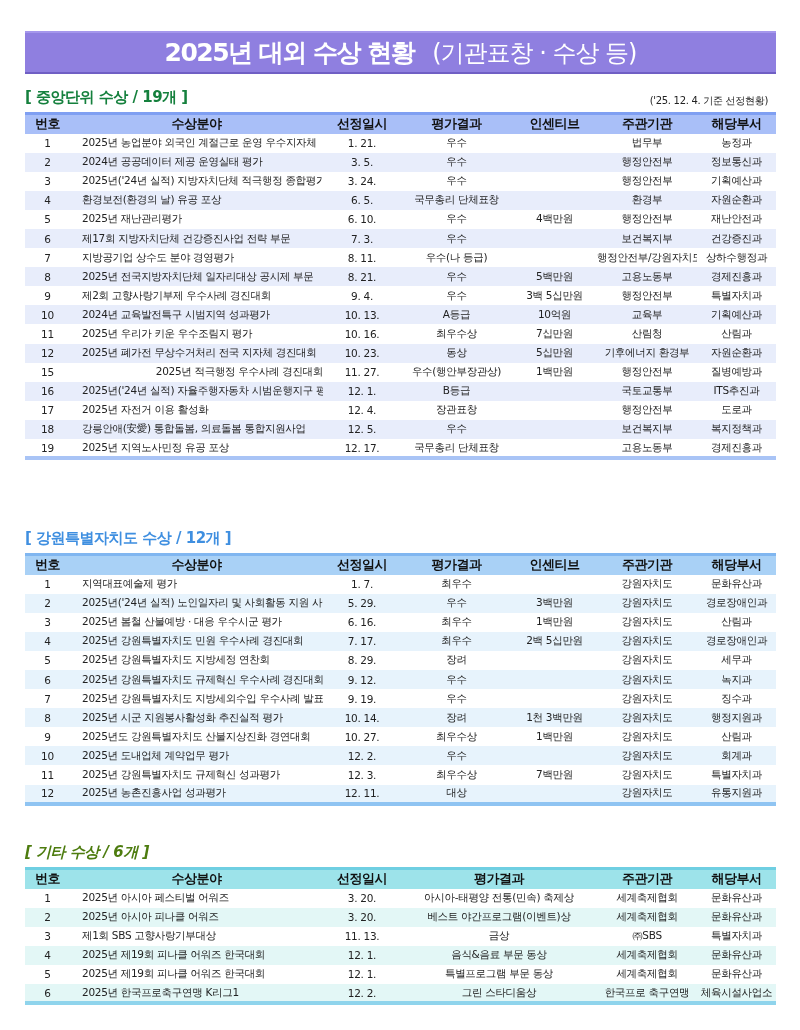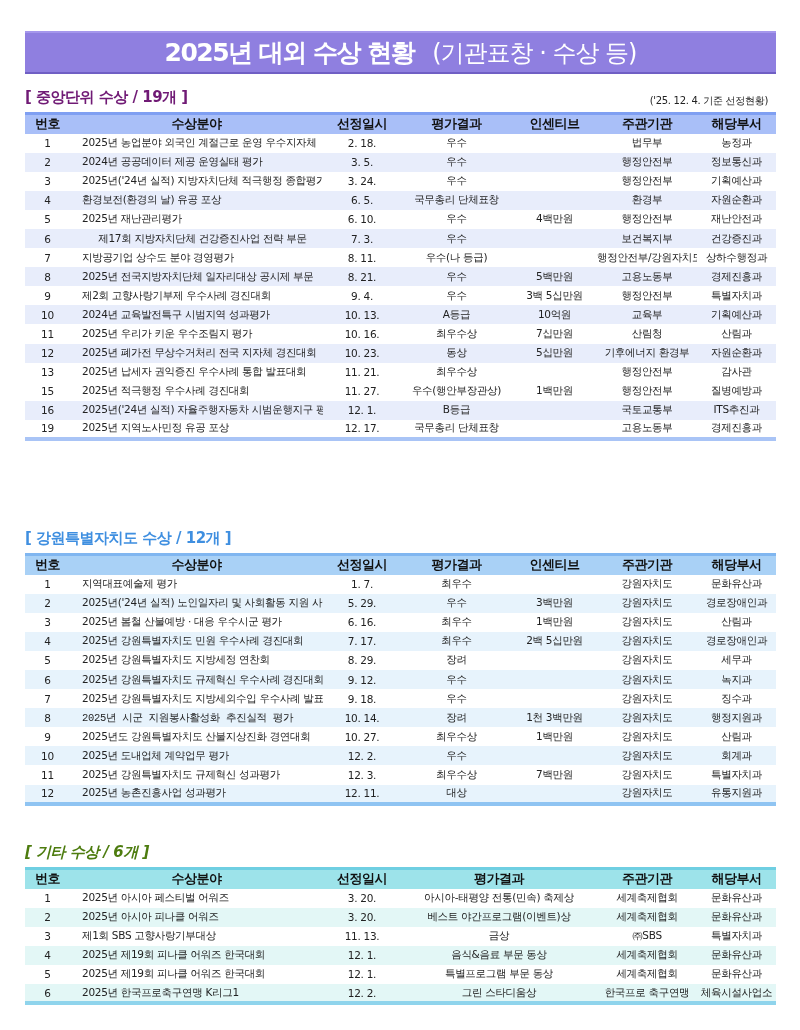--- a/index.html
+++ b/index.html
@@ -22,21 +22,21 @@
   .sec-title { position: absolute; left: 0; top: 0; font-size: 15px; font-weight: bold; letter-spacing: -0.5px; }
   .sec-note { position: absolute; right: 8px; top: 6px; font-size: 10px; color: #222; letter-spacing: -0.3px; }
 
   table { border-collapse: collapse; width: 751px; table-layout: fixed; }
   th { font-size: 13px; font-weight: bold; height: 20px; color: #111; letter-spacing: -0.5px; }
   td { font-size: 10.5px; height: 19.1px; letter-spacing: -0.3px; color: #222; white-space: nowrap; overflow: hidden; }
   td.c, th.c { text-align: center; }
   td.l, th.l { text-align: left; }
 
   
-  .s1 .sec-title { color: #701a75; }
+  .s1 .sec-title { color: #15803d; }
   .s1 th { background: #a9bff8; border-top: 3px solid #7f9ff2; }
   .s1 tr.alt td { background: #e8edfb; }
   .s1 table { border-bottom: 4px solid #a9c4f6; }
 
   
   .s2 .sec-title { color: #3f8fe0; }
   .s2 th { background: #a9d1f6; border-top: 3px solid #80b6f0; }
   .s2 tr.alt td { background: #e7f3fc; }
   .s2 table { border-bottom: 4px solid #8fc4f2; }
 
@@ -77,21 +77,21 @@
         <th class="c">평가결과</th>
         <th class="c">인센티브</th>
         <th class="c">주관기관</th>
         <th class="c">해당부서</th>
       </tr>
     </thead>
     <tbody id="tb0">
         <tr>
           <td class="c">1</td>
           <td class="l" style="padding-left: 12px;">2025년 농업분야 외국인 계절근로 운영 우수지자체</td>
-          <td class="c">2. 18.</td>
+          <td class="c">1. 21.</td>
           <td class="c">우수</td>
           <td class="c"></td>
           <td class="c">법무부</td>
           <td class="c">농정과</td>
         </tr>
         <tr class="alt">
           <td class="c">2</td>
           <td class="l" style="padding-left: 12px;">2024년 공공데이터 제공 운영실태 평가</td>
           <td class="c">3.  5.</td>
           <td class="c">우수</td>
@@ -121,21 +121,21 @@
           <td class="c">5</td>
           <td class="l" style="padding-left: 12px;">2025년 재난관리평가</td>
           <td class="c">6. 10.</td>
           <td class="c">우수</td>
           <td class="c">4백만원</td>
           <td class="c">행정안전부</td>
           <td class="c">재난안전과</td>
         </tr>
         <tr class="alt">
           <td class="c">6</td>
-          <td class="l" style="padding-left: 12px; text-align: center;">제17회 지방자치단체 건강증진사업 전략 부문</td>
+          <td class="l" style="padding-left: 12px;">제17회 지방자치단체 건강증진사업 전략 부문</td>
           <td class="c">7.  3.</td>
           <td class="c">우수</td>
           <td class="c"></td>
           <td class="c">보건복지부</td>
           <td class="c">건강증진과</td>
         </tr>
         <tr>
           <td class="c">7</td>
           <td class="l" style="padding-left: 12px;">지방공기업 상수도 분야 경영평가</td>
           <td class="c">8. 11.</td>
@@ -183,45 +183,54 @@
         <tr class="alt">
           <td class="c">12</td>
           <td class="l" style="padding-left: 12px; margin-top: 28px;">2025년 폐가전 무상수거처리 전국 지자체 경진대회</td>
           <td class="c">10. 23.</td>
           <td class="c">동상</td>
           <td class="c">5십만원</td>
           <td class="c">기후에너지 환경부</td>
           <td class="c">자원순환과</td>
         </tr>
         <tr>
-          <td class="c">13</td>
-          <td class="l" style="padding-left: 12px;">2025년 납세자 권익증진 우수사례 통합 발표대회</td>
-          <td class="c">11. 21.</td>
-          <td class="c">최우수상</td>
-          <td class="c"></td>
-          <td class="c">행정안전부</td>
-          <td class="c">감사관</td>
-        </tr>
-        <tr>
           <td class="c">15</td>
-          <td class="l" style="padding-left: 12px;">2025년 적극행정 우수사례 경진대회</td>
+          <td class="l" style="padding-left: 12px; text-align: right;">2025년 적극행정 우수사례 경진대회</td>
           <td class="c">11. 27.</td>
           <td class="c">우수(행안부장관상)</td>
           <td class="c">1백만원</td>
           <td class="c">행정안전부</td>
           <td class="c">질병예방과</td>
         </tr>
         <tr class="alt">
           <td class="c">16</td>
           <td class="l" style="padding-left: 12px;">2025년('24년 실적) 자율주행자동차 시범운행지구 평가</td>
           <td class="c">12.  1.</td>
           <td class="c">B등급</td>
           <td class="c"></td>
           <td class="c">국토교통부</td>
           <td class="c">ITS추진과</td>
+        </tr>
+        <tr>
+          <td class="c">17</td>
+          <td class="l" style="padding-left: 12px;">2025년 자전거 이용 활성화</td>
+          <td class="c">12.  4.</td>
+          <td class="c">장관표창</td>
+          <td class="c"></td>
+          <td class="c">행정안전부</td>
+          <td class="c">도로과</td>
+        </tr>
+        <tr class="alt">
+          <td class="c">18</td>
+          <td class="l" style="padding-left: 12px;">강릉안애(安愛) 통합돌봄, 의료돌봄 통합지원사업</td>
+          <td class="c">12.  5.</td>
+          <td class="c">우수</td>
+          <td class="c"></td>
+          <td class="c">보건복지부</td>
+          <td class="c">복지정책과</td>
         </tr>
         <tr>
           <td class="c">19</td>
           <td class="l" style="padding-left: 12px;">2025년 지역노사민정 유공 포상</td>
           <td class="c">12. 17.</td>
           <td class="c">국무총리 단체표창</td>
           <td class="c"></td>
           <td class="c">고용노동부</td>
           <td class="c">경제진흥과</td>
         </tr>
@@ -305,29 +314,29 @@
           <td class="l" style="padding-left: 12px;">2025년 강원특별자치도 규제혁신 우수사례 경진대회</td>
           <td class="c">9. 12.</td>
           <td class="c">우수</td>
           <td class="c"></td>
           <td class="c">강원자치도</td>
           <td class="c">녹지과</td>
         </tr>
         <tr>
           <td class="c">7</td>
           <td class="l" style="padding-left: 12px;">2025년 강원특별자치도 지방세외수입 우수사례 발표대회</td>
-          <td class="c">9. 18.</td>
+          <td class="c">9. 19.</td>
           <td class="c">우수</td>
           <td class="c"></td>
           <td class="c">강원자치도</td>
           <td class="c">징수과</td>
         </tr>
         <tr class="alt">
           <td class="c">8</td>
-          <td class="l" style="padding-left: 12px; font-family: Liberation Mono, monospace;">2025년 시군 지원봉사활성화 추진실적 평가</td>
+          <td class="l" style="padding-left: 12px;">2025년 시군 지원봉사활성화 추진실적 평가</td>
           <td class="c">10. 14.</td>
           <td class="c">장려</td>
           <td class="c">1천 3백만원</td>
           <td class="c">강원자치도</td>
           <td class="c">행정지원과</td>
         </tr>
         <tr>
           <td class="c">9</td>
           <td class="l" style="padding-left: 12px;">2025년도 강원특별자치도 산불지상진화 경연대회</td>
           <td class="c">10. 27.</td>

